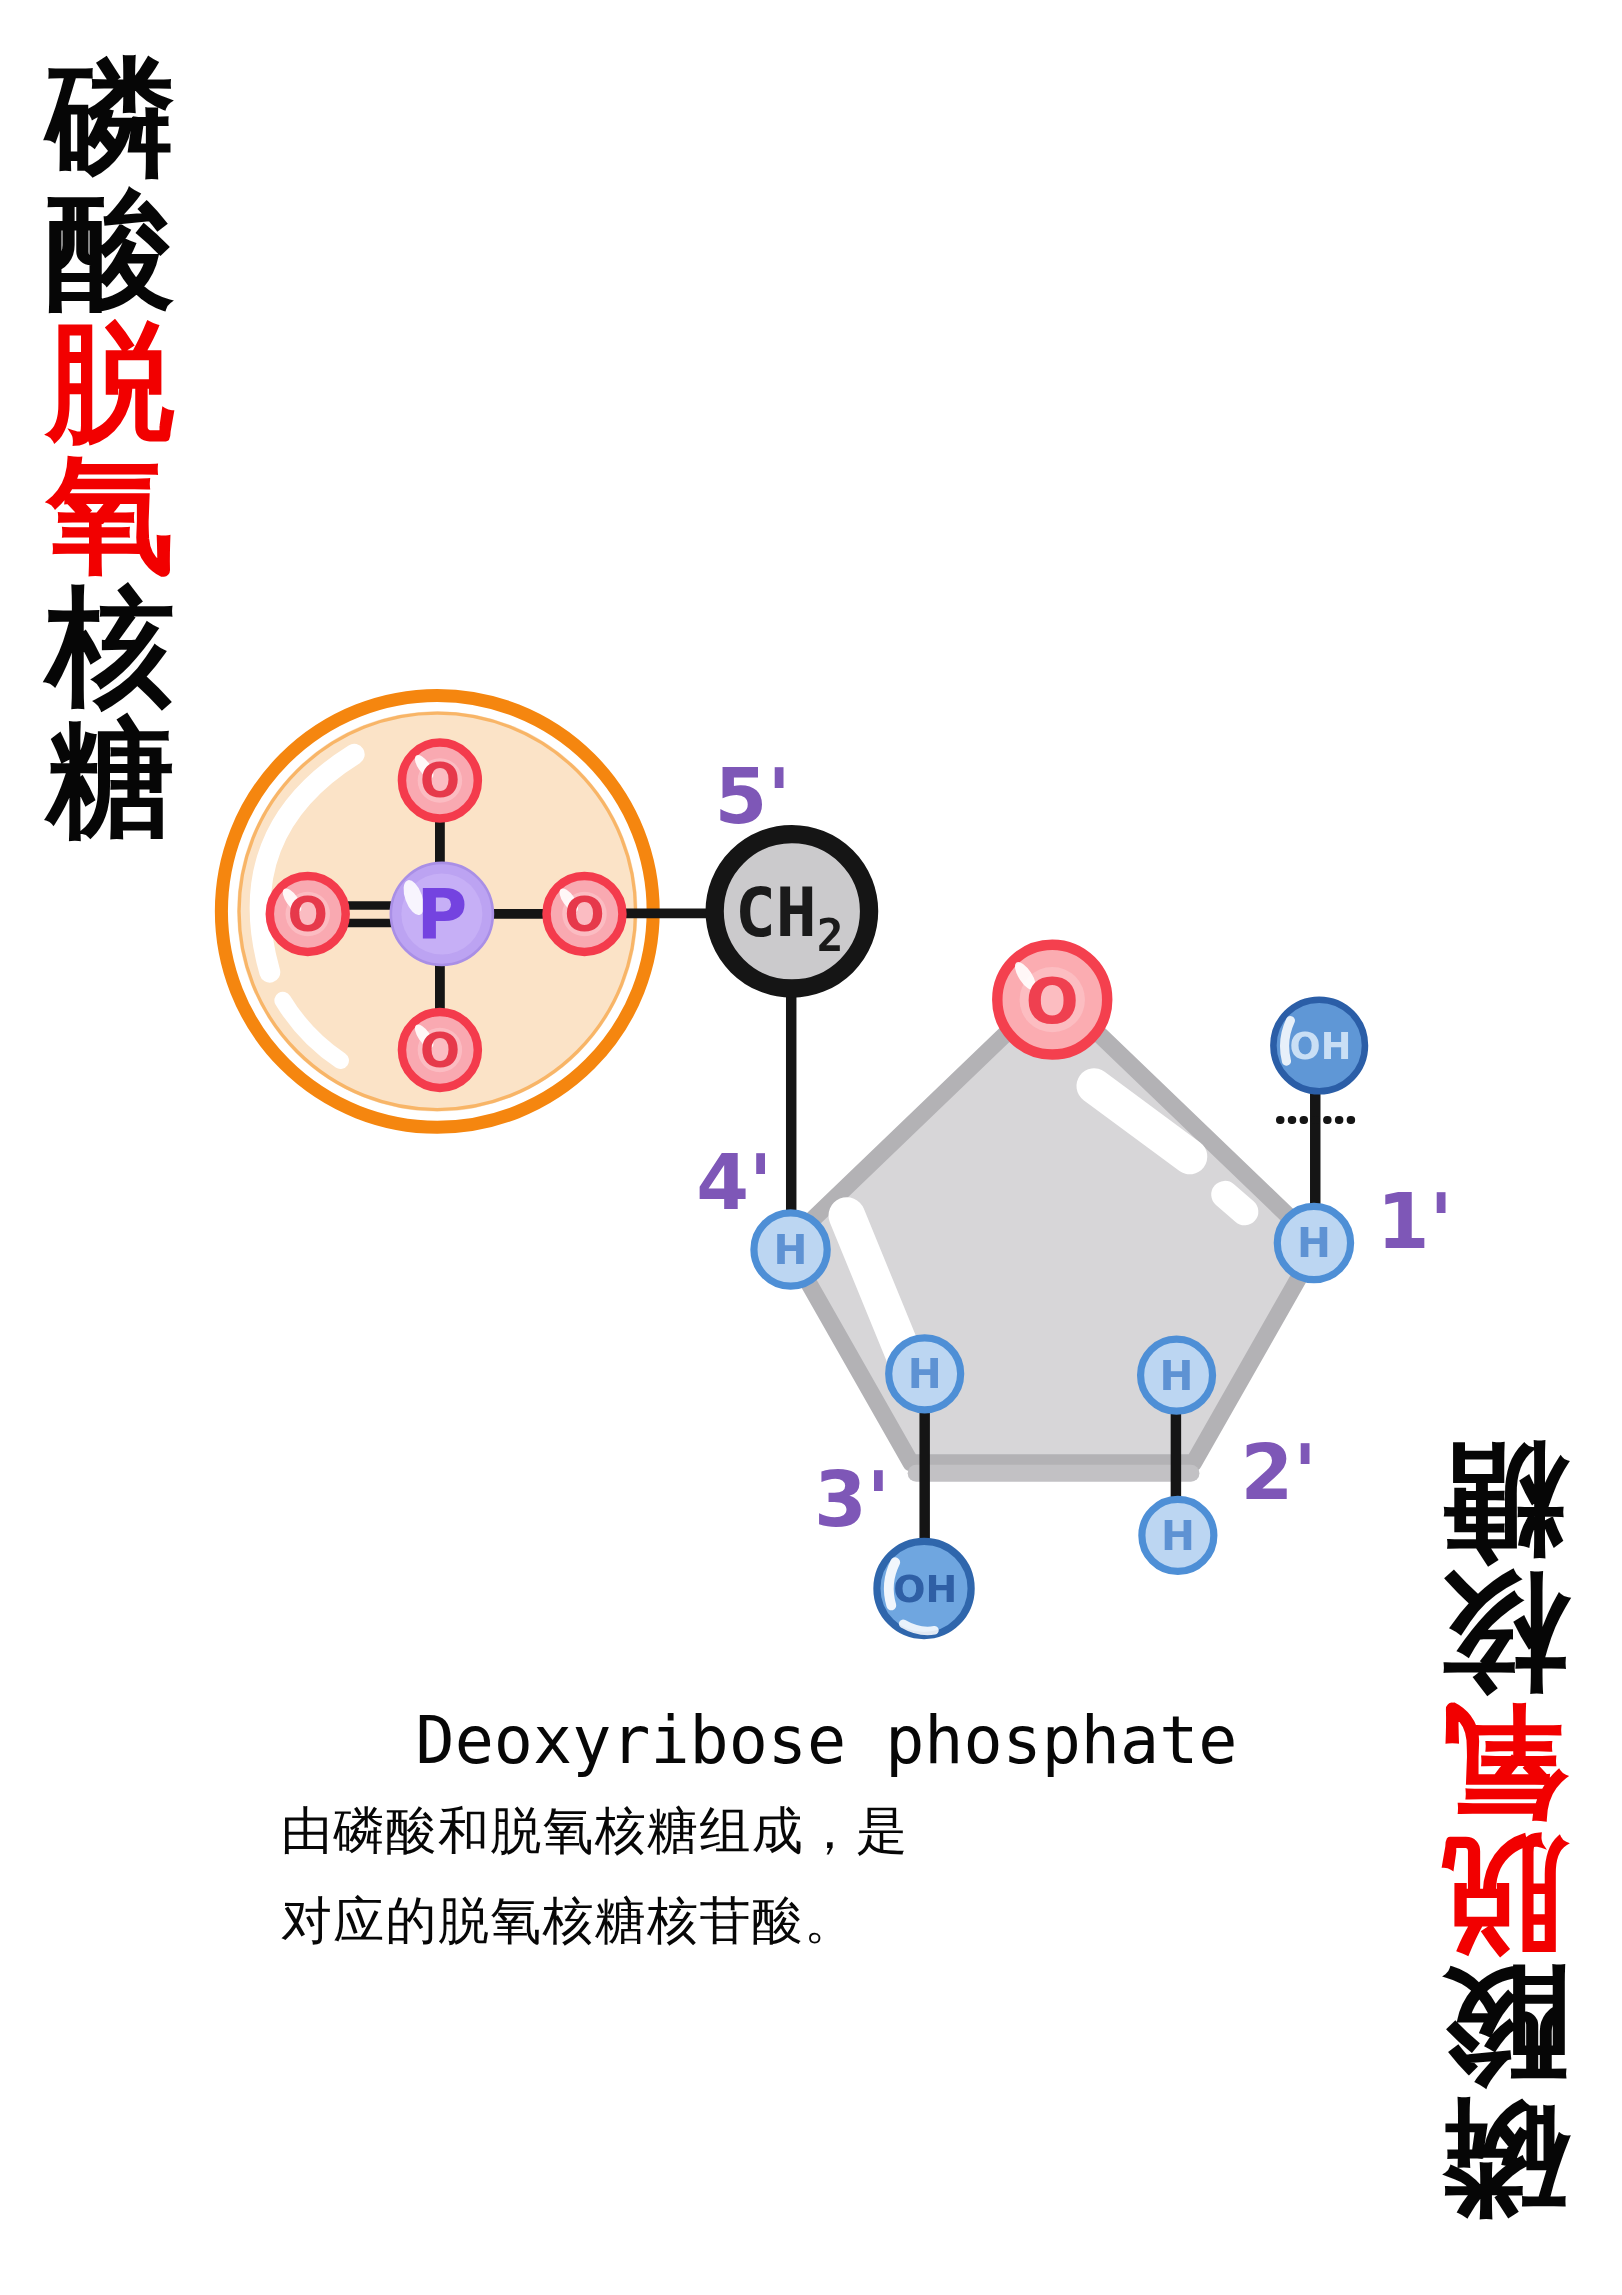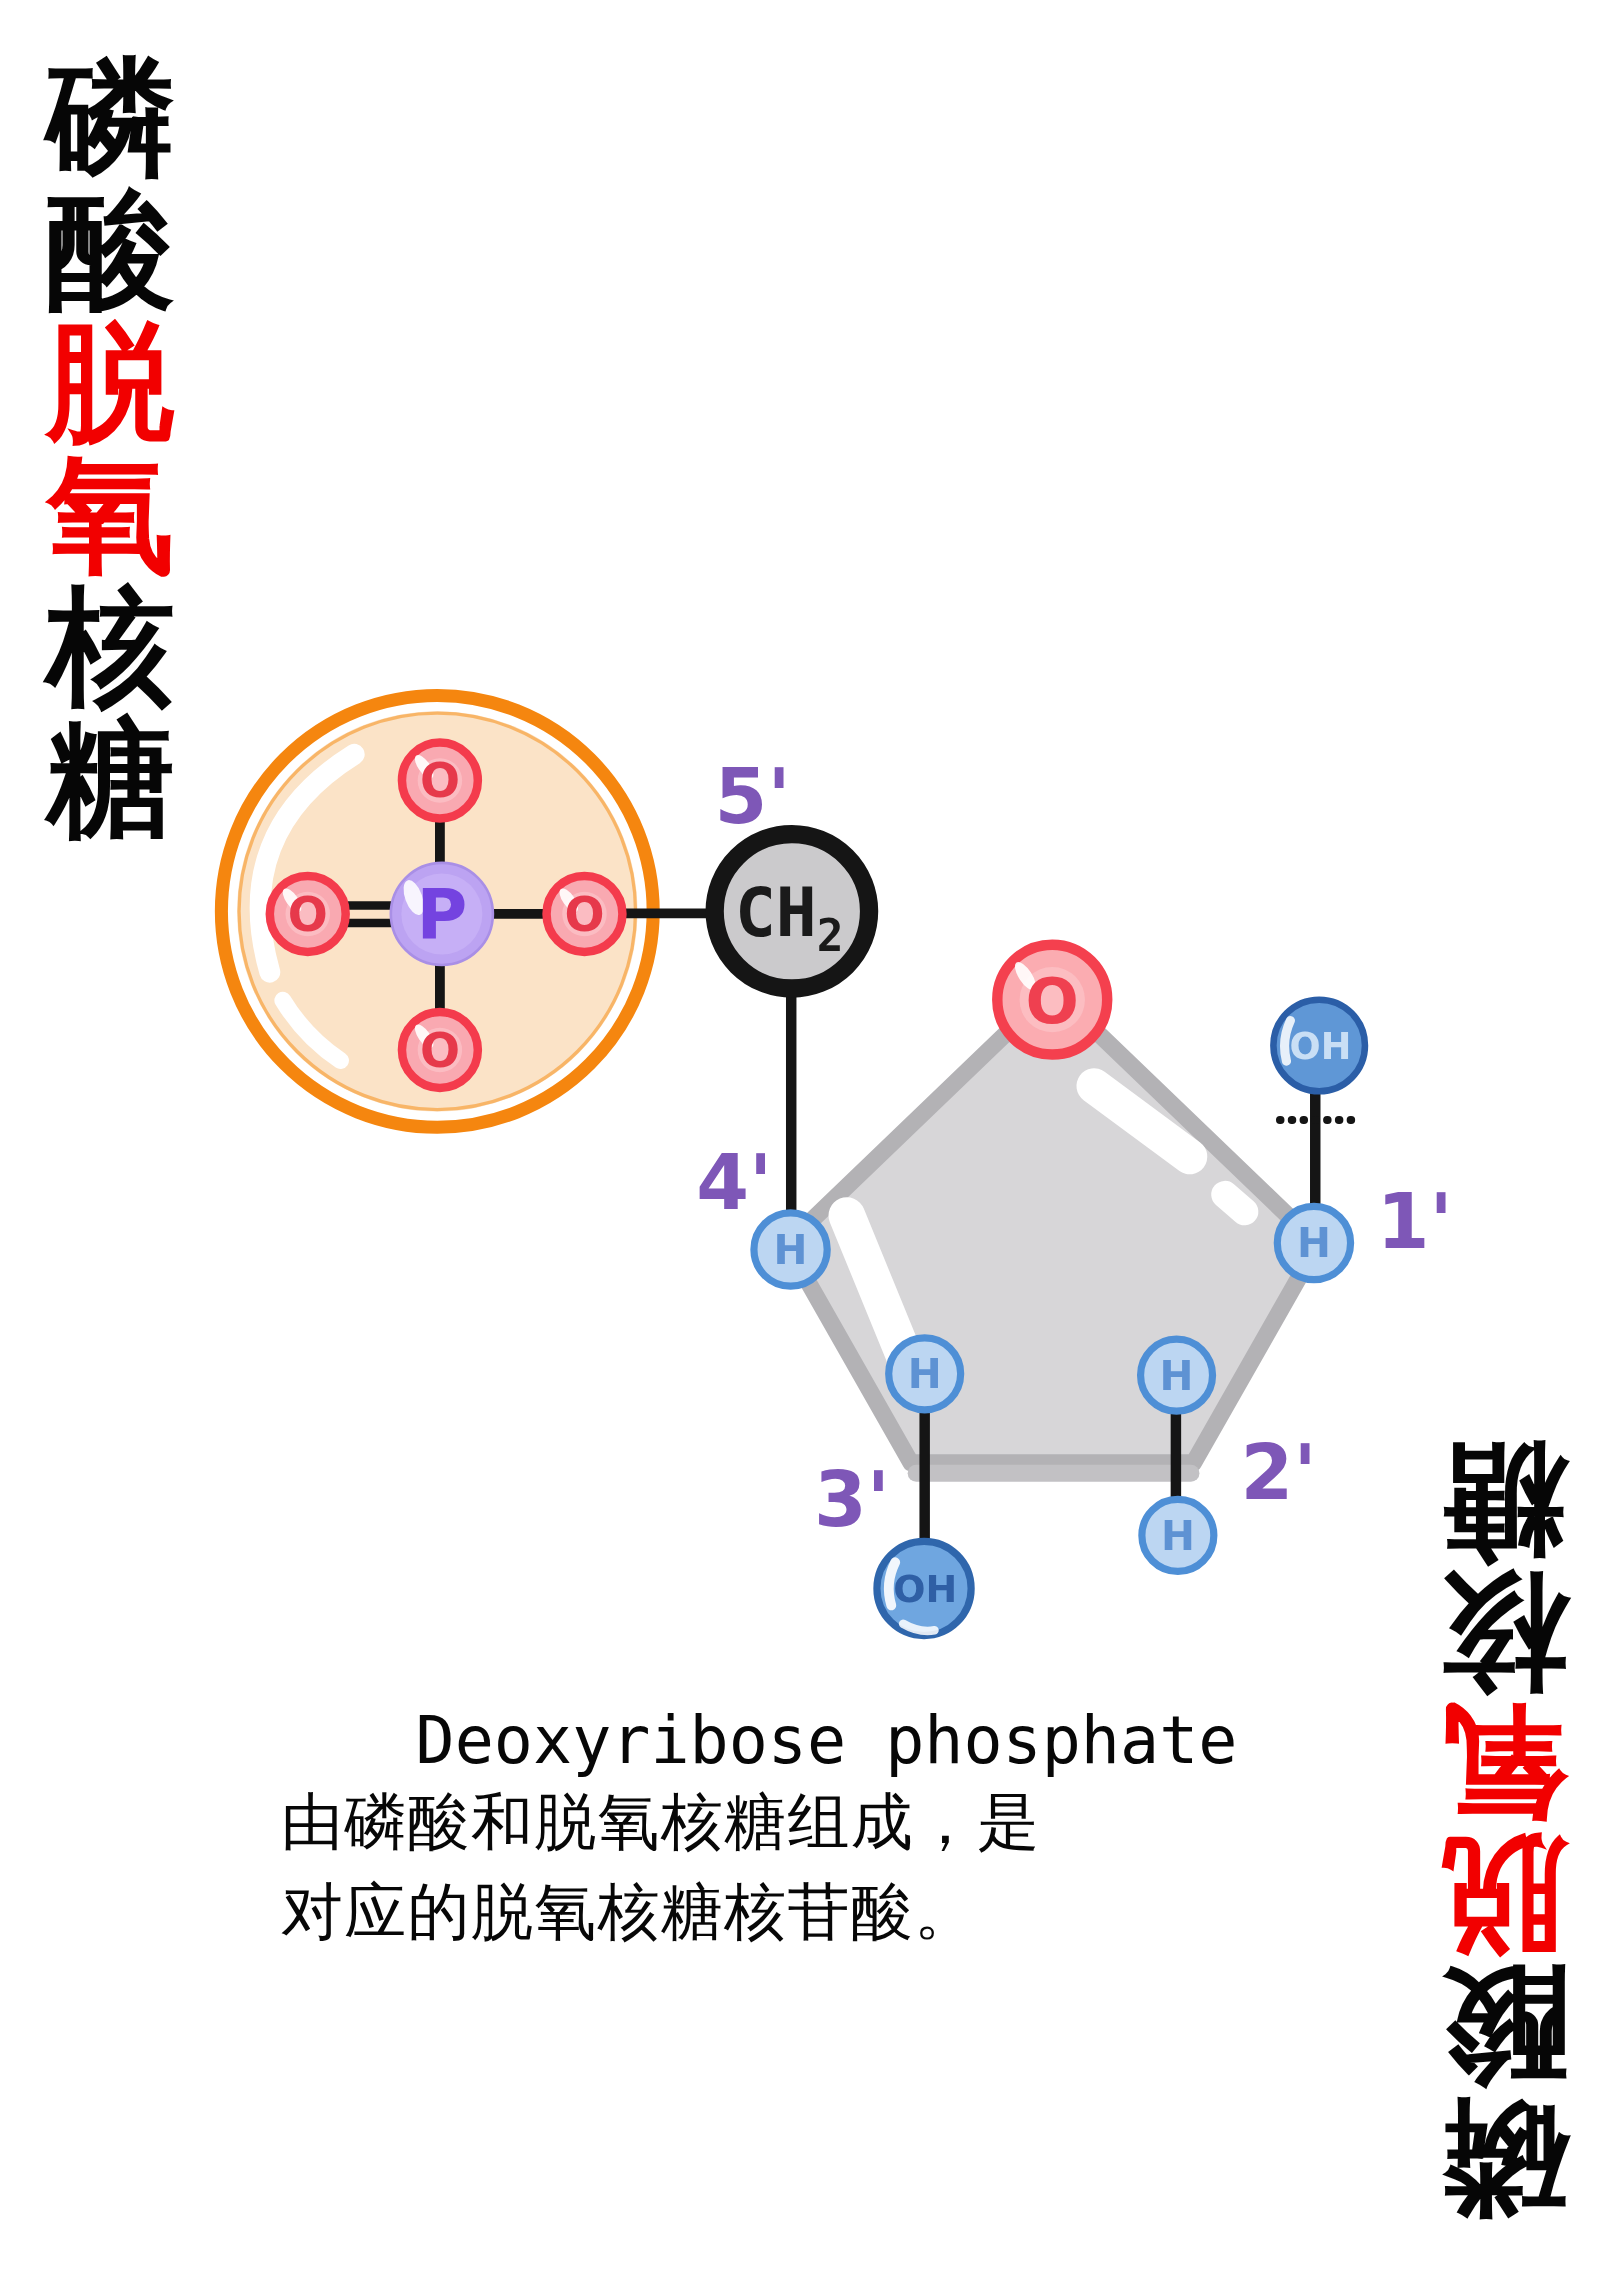--- a/index.html
+++ b/index.html
@@ -10,22 +10,22 @@
   
   .vert-col{position:absolute;display:flex;flex-direction:column;align-items:center;
             font-weight:bold;color:#060606;text-align:center;}
   #left-col{left:44px;top:52px;width:133px;font-size:128px;line-height:132px;}
   #right-col{left:1438px;top:1437px;width:133px;font-size:126px;line-height:131px;
              transform:rotate(180deg);}
 
   
   .caption{position:absolute;left:281px;top:1705px;width:1091px;color:#070707;}
   .caption-title{font-family:"DejaVu Sans Mono",monospace;font-size:65px;line-height:72px;
-                 text-align:center;margin-bottom:0;white-space:nowrap;}
-  .caption-line{font-family:"DejaVu Sans",sans-serif;font-size:62px;line-height:90px;
+                 text-align:center;margin-bottom:9px;white-space:nowrap;}
+  .caption-line{font-family:"DejaVu Sans",sans-serif;font-size:51px;line-height:90px;
                 letter-spacing:1.3px;white-space:nowrap;}
 
   
   .t-o   {font:bold 72px  "DejaVu Sans",sans-serif; fill:#E6394B; text-anchor:middle;}
   .t-oring{font:bold 96px "DejaVu Sans",sans-serif; fill:#EF4050; text-anchor:middle;}
   .t-p   {font:bold 106px "DejaVu Sans",sans-serif; fill:#7443E0; text-anchor:middle;}
   .t-h   {font:bold 62px  "DejaVu Sans",sans-serif; fill:#5E92D3; text-anchor:middle;}
   .t-oh-top{font:bold 56px "DejaVu Sans",sans-serif; fill:#C9DFF5; text-anchor:middle;}
   .t-oh-bot{font:bold 58px "DejaVu Sans",sans-serif; fill:#2F5FA5; text-anchor:middle;}
   .t-ch  {font:bold 104px "DejaVu Sans Mono",monospace; fill:#1A1A1A; text-anchor:middle;}

